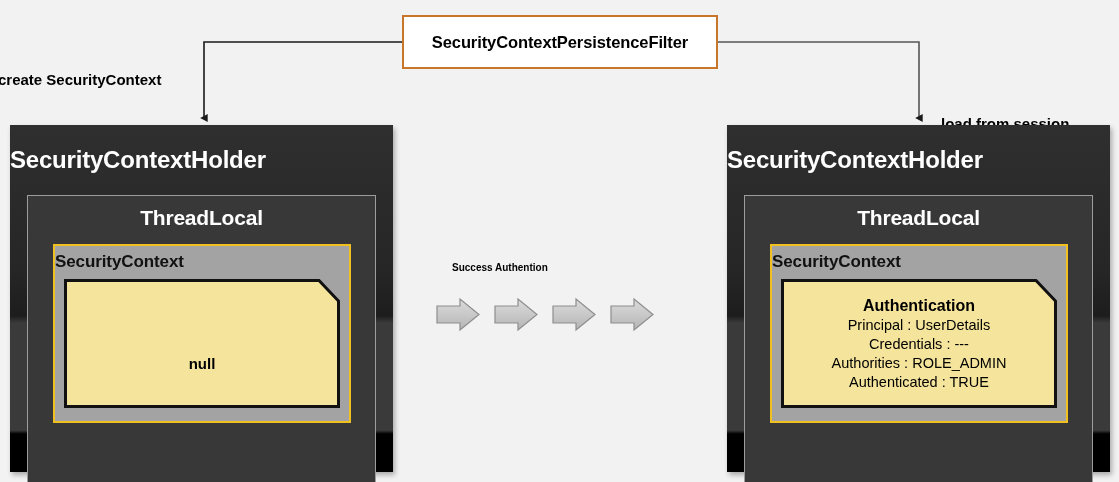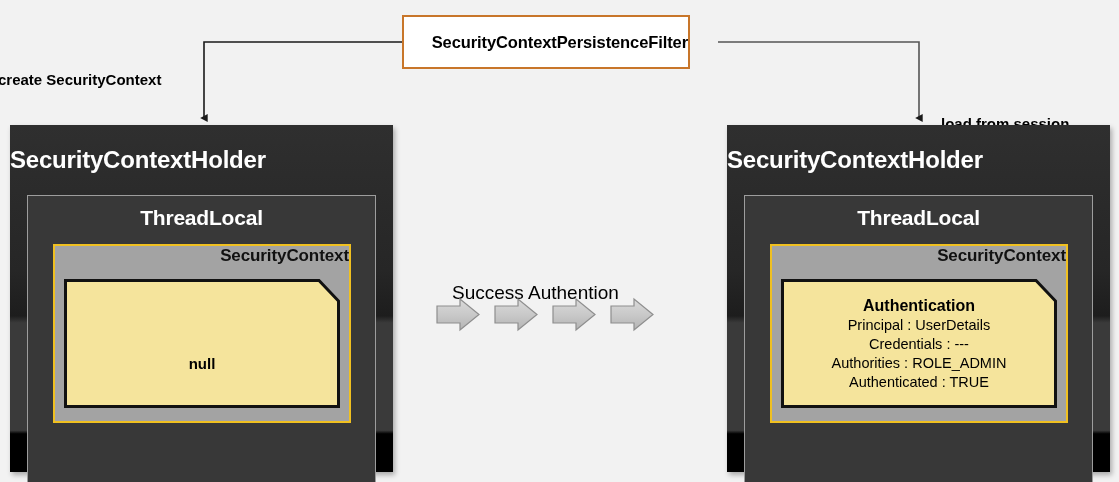--- a/index.html
+++ b/index.html
@@ -29,28 +29,28 @@
     width: 1119px;
     height: 482px;
     pointer-events: none;
   }
 
   
   .filter-box {
     position: absolute;
     left: 402px;
     top: 15px;
-    width: 288px;
+    width: 316px;
     height: 54px;
     background: #ffffff;
     border: 2px solid #c8762a;
     box-sizing: border-box;
     display: flex;
     align-items: center;
-    justify-content: flex-end;
+    justify-content: center;
   }
   .filter-box .label {
     font-size: 16.5px;
     font-weight: bold;
     color: #000;
     letter-spacing: -0.1px;
   }
 
   
   .edge-label {
@@ -117,25 +117,25 @@
     position: absolute;
     left: 25px;
     top: 48px;
     width: 298px;
     height: 179px;
     box-sizing: border-box;
     border: 2px solid #f0c020;
     background: #a3a3a3;
   }
   .seccontext-title {
-    text-align: right;
+    text-align: left;
     color: #111;
     font-size: 17px;
     font-weight: bold;
-    padding-top: 0;
+    padding-top: 6px;
     letter-spacing: -0.1px;
   }
 
   
   .note-wrap {
     position: absolute;
     left: 9px;
     top: 33px;
     width: 276px;
     height: 129px;
@@ -174,25 +174,24 @@
     font-weight: bold;
     font-size: 15px;
     margin-top: 40px;
   }
 
   
   #success-label {
     position: absolute;
     left: 452px;
     top: 262px;
-    font-size: 19px;
-    font-weight: normal;
+    font-size: 10px;
+    font-weight: bold;
     color: #000;
     white-space: nowrap;
-    margin-top: 20px;
   }
   #success-arrows {
     position: absolute;
     left: 436px;
     top: 296px;
     width: 220px;
     height: 38px;
   }
 </style>
 </head>

